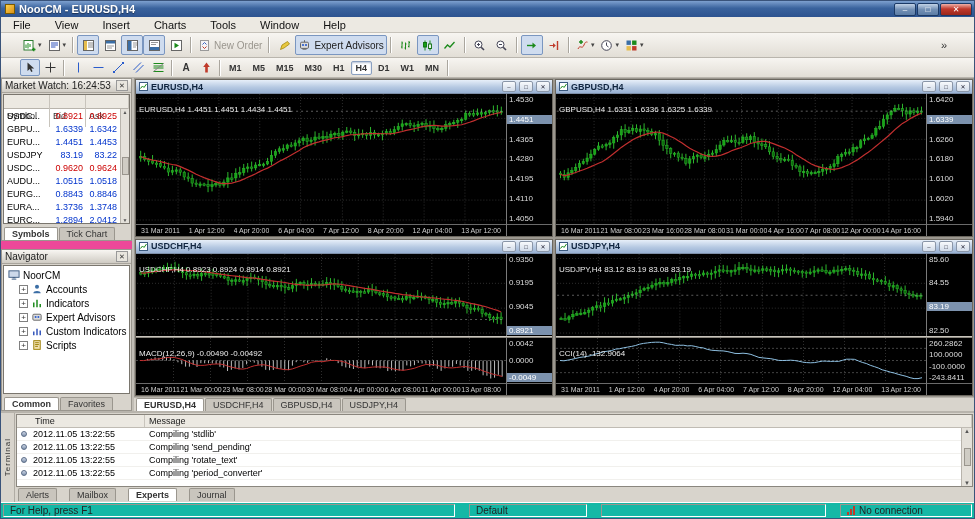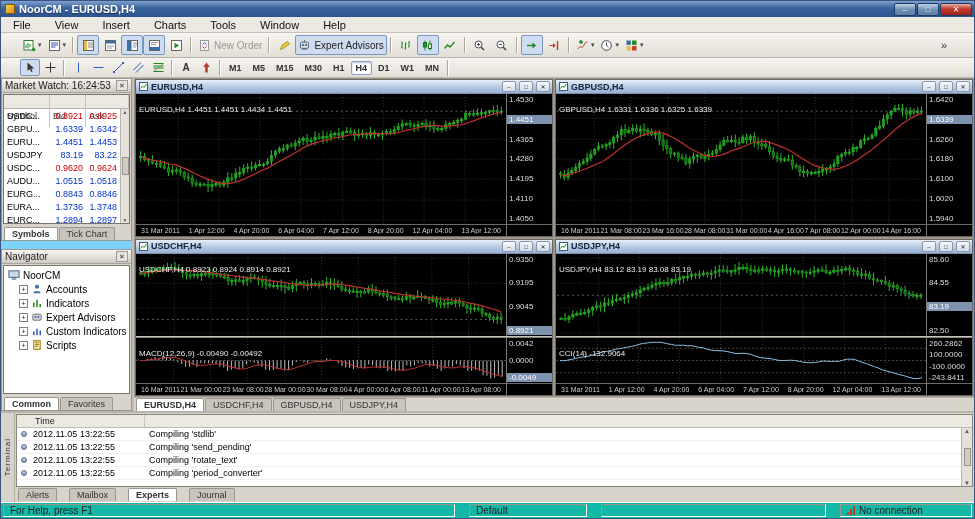--- a/index.html
+++ b/index.html
@@ -27,21 +27,21 @@
 .tbtn .lbl.disabled{color:#9a968e}
 .dd{font-size:7px;color:#444;margin-left:2px}
 .tsep{width:1px;height:16px;background:#aaa69e;border-right:1px solid #fff;margin:0 3px;flex:0 0 2px}
 .spacer{flex:1}
 .i{width:13px;height:13px;display:block}
 .tf{font-size:9px;font-weight:bold;color:#333;padding:1px 4px;border:1px solid transparent;border-radius:2px;min-width:20px;text-align:center;cursor:pointer}
 .tf.active{background:#fff;border-color:#8aa0c0;box-shadow:inset 0 1px 2px #b6c2d6}
 .tfwrap{display:flex;align-items:center;gap:1px}
 
 .main{flex:1;display:flex;min-height:0}
-.leftcol{width:133px;flex:0 0 133px;display:flex;flex-direction:column;border-right:2px solid #c1bdb5;background:#7dd3fc;min-height:0}
+.leftcol{width:133px;flex:0 0 133px;display:flex;flex-direction:column;border-right:2px solid #c1bdb5;background:#ec4899;min-height:0}
 .panel{display:flex;flex-direction:column;border:1px solid #9a968e;background:#d8d4cc;min-height:0}
 .panel.mw{height:163px;flex:0 0 163px}
 .panel.nav{flex:1;margin-top:8px}
 .panel-title{height:14px;flex:0 0 14px;background:linear-gradient(#f8f6f2,#cfcbc3);border-bottom:1px solid #a8a49c;display:flex;align-items:center;font-size:10px;padding:0 3px;color:#222}
 .panel-title .pt{flex:1;overflow:hidden;white-space:nowrap}
 .pclose{width:12px;height:11px;font-size:7px;line-height:10px;text-align:center;border:1px solid #999;background:#e8e5de;cursor:pointer;color:#333}
 .mw-table{flex:1;background:#fff;border:1px solid #7a766e;margin:1px;display:flex;flex-direction:column;overflow:hidden;position:relative;min-height:0}
 .mw-head{display:flex;height:14px;flex:0 0 14px;background:#ece9e2;border-bottom:1px solid #b8b4ac;font-size:9px;color:#333}
 .mw-head span{padding:16px 3px;border-right:1px solid #c8c4bc}
 .mw-col-sym{width:46px}.mw-col-bid{width:36px}.mw-col-ask{flex:1}
@@ -414,21 +414,21 @@
 
               <div class="mw-row">
                 <span class="mw-sym">EURA...</span>
                 <span class="mw-bid up">1.3736</span>
                 <span class="mw-ask up">1.3748</span>
               </div>
 
               <div class="mw-row">
                 <span class="mw-sym">EURC...</span>
                 <span class="mw-bid up">1.2894</span>
-                <span class="mw-ask up">1.2897</span>
+                <span class="mw-ask up">2.0412</span>
               </div>
 
           </div>
           <div class="mw-scroll">
             <span>▲</span>
             <span class="thumb"></span>
             <span>▼</span>
           </div>
         </div>
         <div class="tabs">
@@ -1625,20 +1625,21 @@
 
   <div class="terminal">
     <div class="term-side">
       <span>Terminal</span>
     </div>
     <div class="term-main">
       <div class="term-grid">
         <div class="term-head">
           <span class="th th-ico"></span>
           <span class="th th-time">Time</span>
+          <span class="th th-msg">Message</span>
         </div>
         <div>
 
             <div class="term-row">
               <span class="term-ico">
                 <span class="term-dot"></span>
               </span>
               <span class="term-time">2012.11.05 13:22:55</span>
               <span class="term-msg">Compiling 'stdlib'</span>
             </div>

